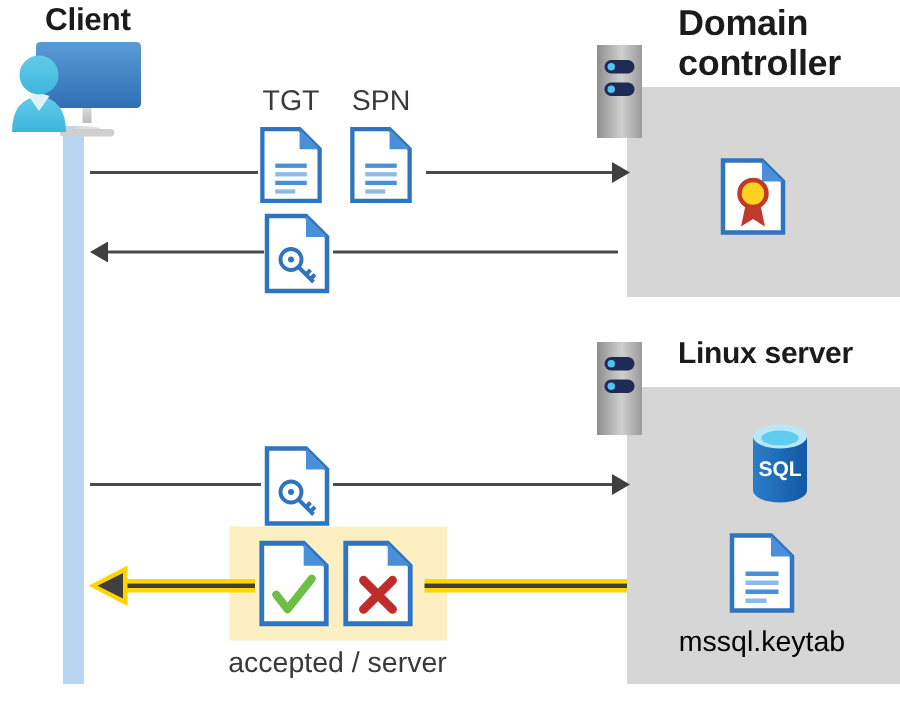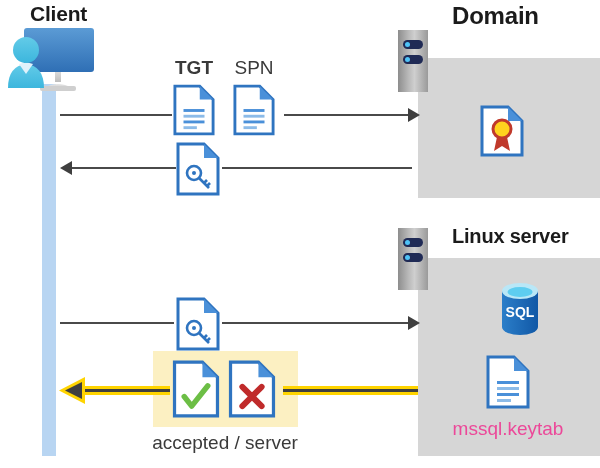--- a/index.html
+++ b/index.html
@@ -23,25 +23,25 @@
     left:452px;top:2px;width:140px;
     font-size:24px;font-weight:bold;color:#1b1b1b;
     line-height:27px;letter-spacing:-.2px;
   }
   .lbl-linux{
     left:452px;top:225px;width:150px;
     font-size:20px;font-weight:bold;color:#1b1b1b;
     letter-spacing:-.2px;white-space:nowrap;
   }
   .lbl-tgt{left:172px;top:57px;width:44px;text-align:center;
-    font-size:19px;color:#3a3a3a;font-weight:bold;}
+    font-size:19px;color:#3a3a3a;}
   .lbl-spn{left:230px;top:57px;width:48px;text-align:center;
     font-size:19px;color:#3a3a3a;}
   .lbl-keytab{left:418px;top:418px;width:180px;text-align:center;
-    font-size:19px;color:#ec4899;}
+    font-size:19px;color:#000000;}
   .lbl-acc{left:130px;top:432px;width:190px;text-align:center;
     font-size:19px;color:#3a3a3a;}
 
   
   .panel{background:#d6d6d6;}
   .panel-dc{left:418px;top:58px;width:182px;height:140px;}
   .panel-lx{left:418px;top:258px;width:182px;height:198px;}
 
   
   .highlight{left:153px;top:351px;width:145px;height:76px;background:#fcf0c2;}
@@ -116,20 +116,21 @@
   <div class="abs rack rack-dc">
     <span class="bay" style="top:10px;">
         <i></i>
       </span>
     <span class="bay" style="top:25px;">
         <i></i>
       </span>
   </div>
   <div class="abs lbl-dc">
     <div>Domain</div>
+    <div>controller</div>
   </div>
 
   <div class="abs" style="left:480px;top:105px;">
     <svg width="44" height="52" viewBox="0 0 44 52">
       <path d="M2 2 H28 L42 16 V50 H2 Z" fill="#ffffff" stroke="#2f74c0" stroke-width="3"></path>
       <path d="M28 2 L42 16 H28 Z" fill="#4a90d9"></path>
       <circle cx="22" cy="24" r="9" fill="#ffd21e" stroke="#c0392b" stroke-width="3"></circle>
       <path d="M17 32 L14 46 L22 41 L30 46 L27 32 Z" fill="#c0392b"></path>
     </svg>
   </div>

